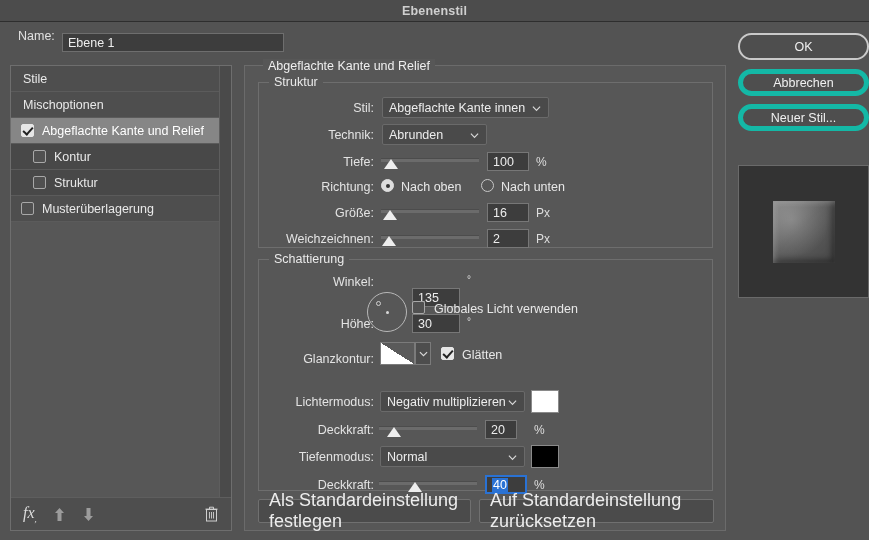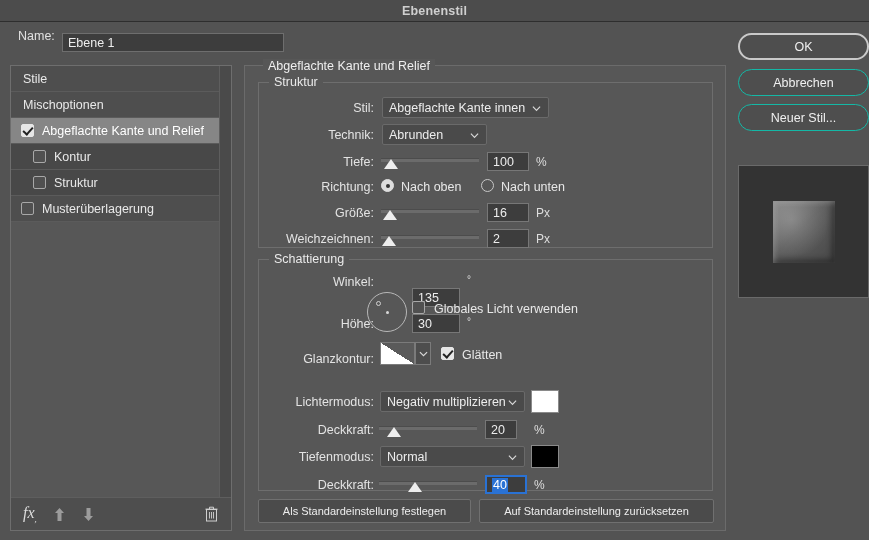--- a/index.html
+++ b/index.html
@@ -156,27 +156,27 @@
   }
 
   
   .swatch{position:absolute;width:28px;height:23px;border:1px solid #8a8a8a;box-sizing:border-box;}
 
   
   .btn-default{
     position:absolute;height:24px;background:#4b4b4b;border:1px solid #707070;
     box-sizing:border-box;border-radius:2px;
     display:flex;align-items:center;justify-content:center;
-    font-size:11px;color:#ededed;padding:0 10px;
+    font-size:18px;color:#ededed;padding:0 10px;
   }
 
   
   .rbtn{
     position:absolute;left:738px;width:131px;height:27px;
-    background:#4e4e4e;border:1px solid #14b8a6;border-radius:14px;
+    background:#4e4e4e;border:5px solid #14b8a6;border-radius:14px;
     box-sizing:border-box;display:flex;align-items:center;justify-content:center;
     font-size:12.5px;color:#f0f0f0;
   }
   .rbtn.primary{border:2px solid #c9c9c9;}
   .previewrow{
     position:absolute;left:738px;top:140px;width:131px;height:18px;
     display:flex;align-items:center;justify-content:center;gap:7px;
     font-size:12.5px;color:#eee;
   }
   .thumbbox{

